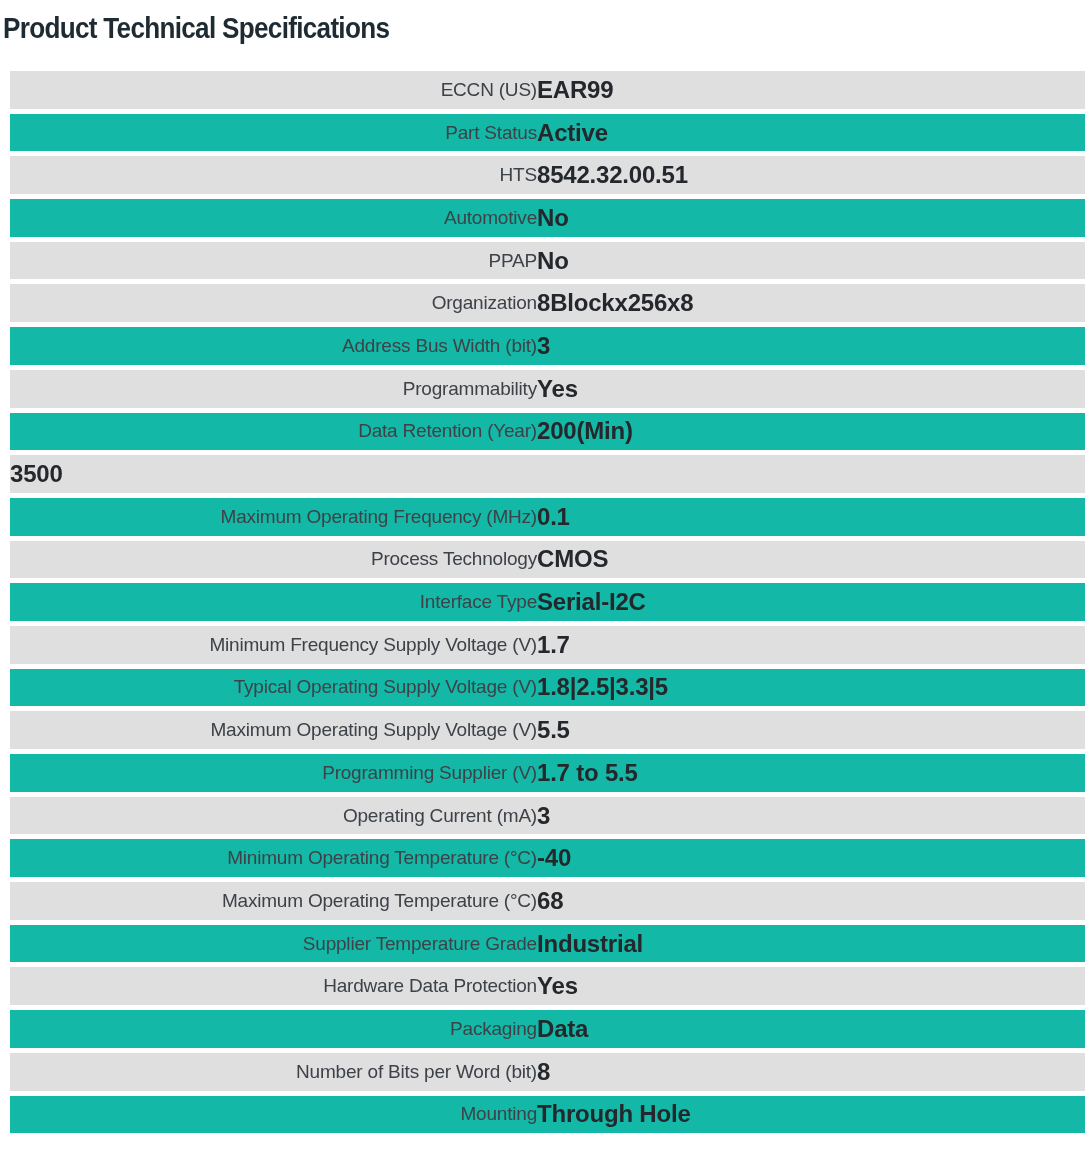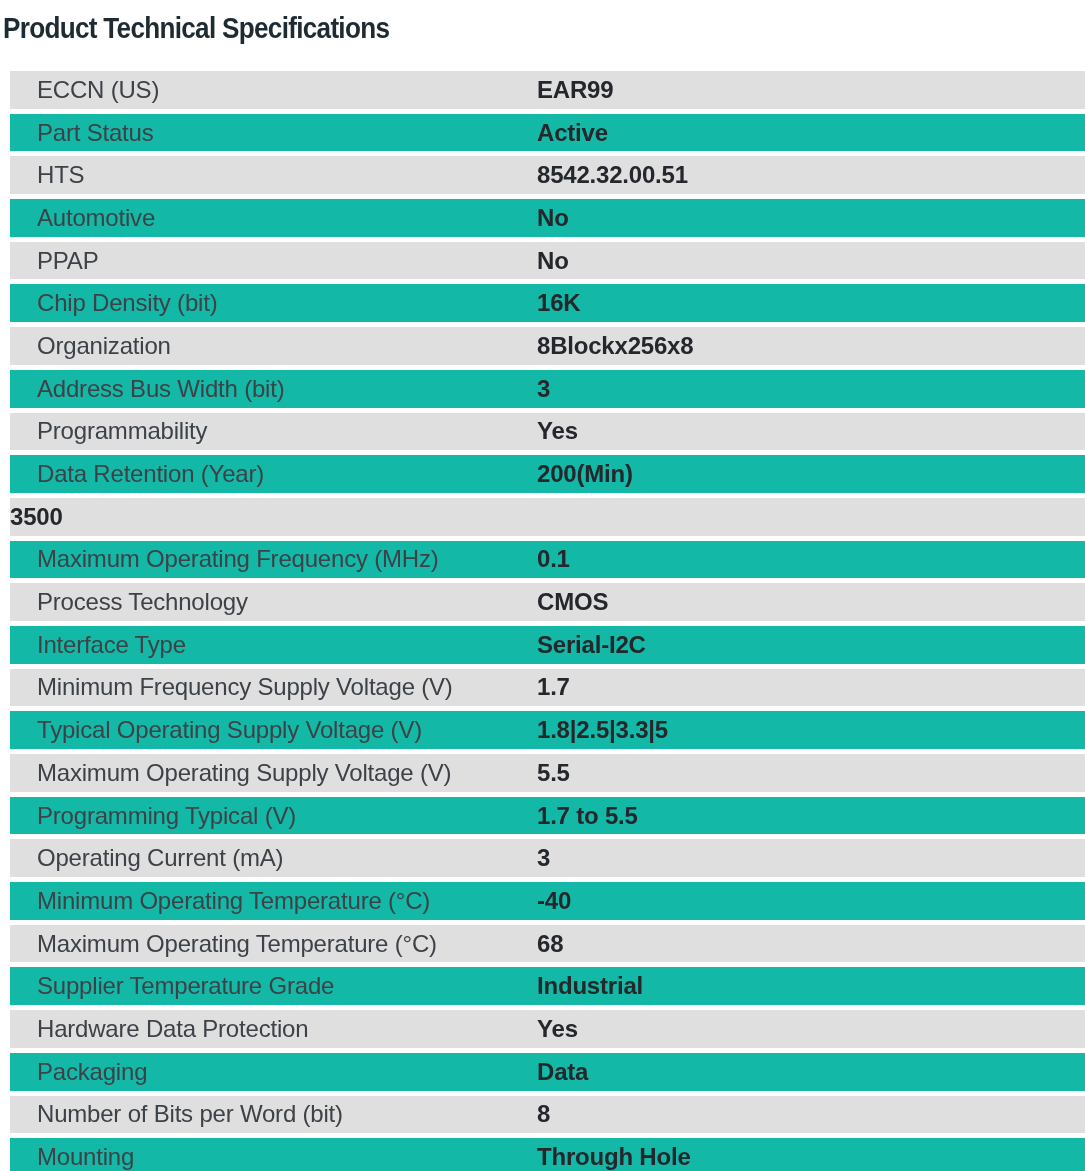--- a/index.html
+++ b/index.html
@@ -28,24 +28,25 @@
     align-items: center;
     height: 42.7px;
     border-top: 3px solid #ffffff;
     border-bottom: 2px solid #ffffff;
   }
   .spec-row.gray { background: var(--row-alt, #dfdfdf); }
   .spec-row.white { background: #14b8a6; }
   .spec-label {
     flex: 0 0 527px;
     padding-left: 27px;
-    font-size: 24px;
+    font-size: 19px;
     letter-spacing: -0.2px;
     color: var(--label-text, #3d4248);
     white-space: nowrap;
+    text-align: right;
   }
   .spec-value {
     flex: 1 1 auto;
     font-size: 24px;
     font-weight: 700;
     letter-spacing: -0.2px;
     color: var(--value-text, #24272b);
     white-space: nowrap;
   }
 </style>
@@ -67,24 +68,20 @@
     <div class="spec-label">HTS</div>
     <div class="spec-value">8542.32.00.51</div>
   </div>
     <div class="spec-row white">
     <div class="spec-label">Automotive</div>
     <div class="spec-value">No</div>
   </div>
     <div class="spec-row gray">
     <div class="spec-label">PPAP</div>
     <div class="spec-value">No</div>
-  </div>
-    <div class="spec-row white">
-    <div class="spec-label">Chip Density (bit)</div>
-    <div class="spec-value">16K</div>
   </div>
     <div class="spec-row gray">
     <div class="spec-label">Organization</div>
     <div class="spec-value">8Blockx256x8</div>
   </div>
     <div class="spec-row white">
     <div class="spec-label">Address Bus Width (bit)</div>
     <div class="spec-value">3</div>
   </div>
     <div class="spec-row gray">
@@ -116,21 +113,21 @@
   </div>
     <div class="spec-row white">
     <div class="spec-label">Typical Operating Supply Voltage (V)</div>
     <div class="spec-value">1.8|2.5|3.3|5</div>
   </div>
     <div class="spec-row gray">
     <div class="spec-label">Maximum Operating Supply Voltage (V)</div>
     <div class="spec-value">5.5</div>
   </div>
     <div class="spec-row white">
-    <div class="spec-label">Programming Typical (V)</div>
+    <div class="spec-label">Programming Supplier (V)</div>
     <div class="spec-value">1.7 to 5.5</div>
   </div>
     <div class="spec-row gray">
     <div class="spec-label">Operating Current (mA)</div>
     <div class="spec-value">3</div>
   </div>
     <div class="spec-row white">
     <div class="spec-label">Minimum Operating Temperature (°C)</div>
     <div class="spec-value">-40</div>
   </div>

